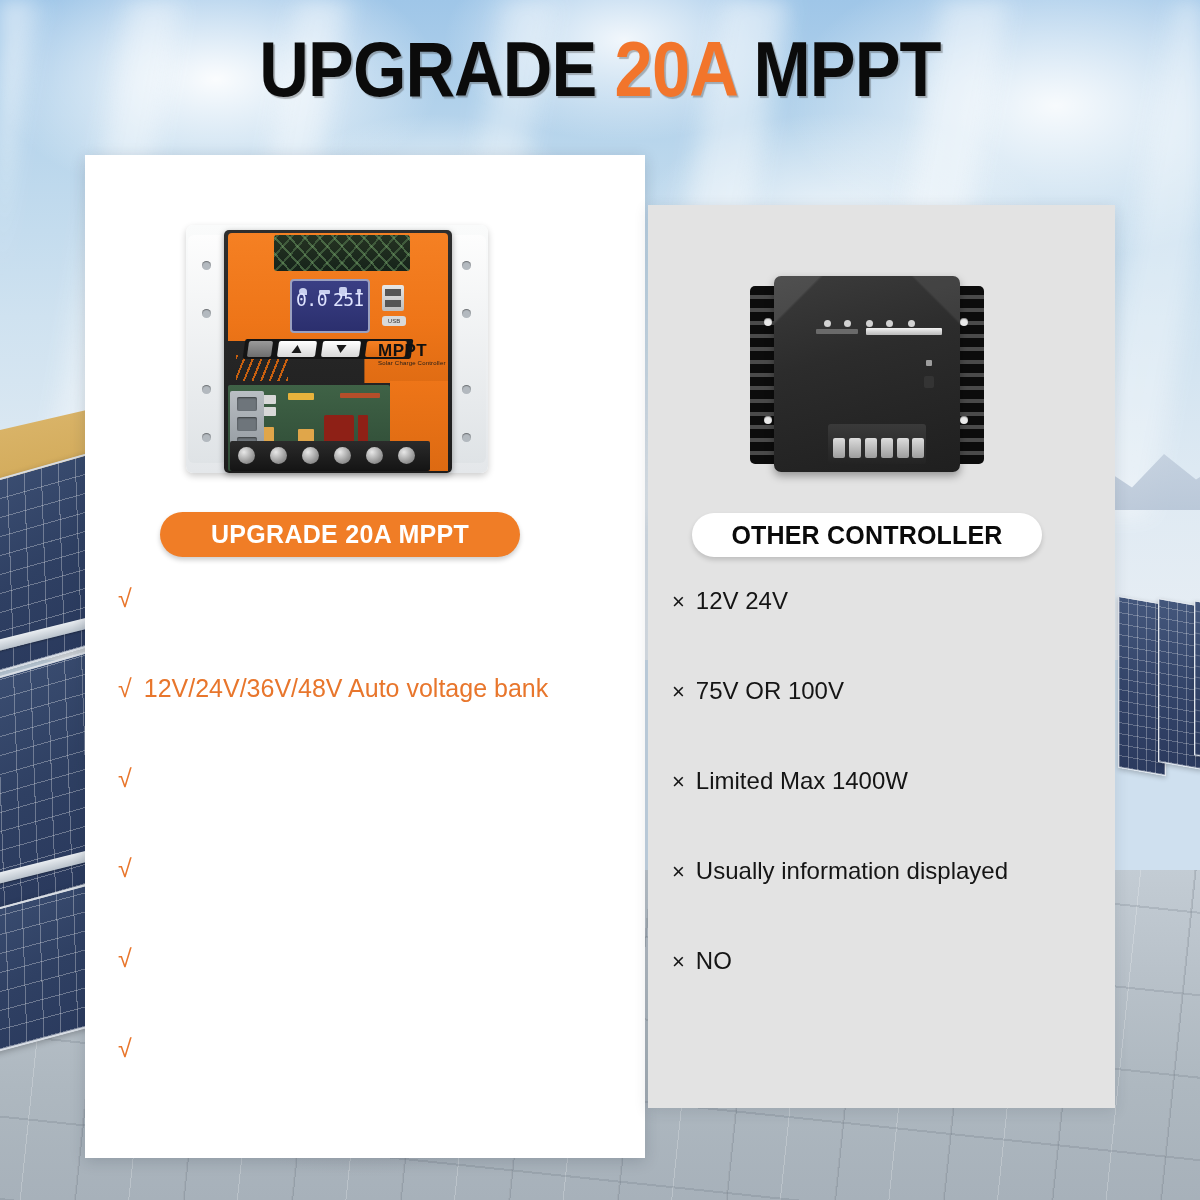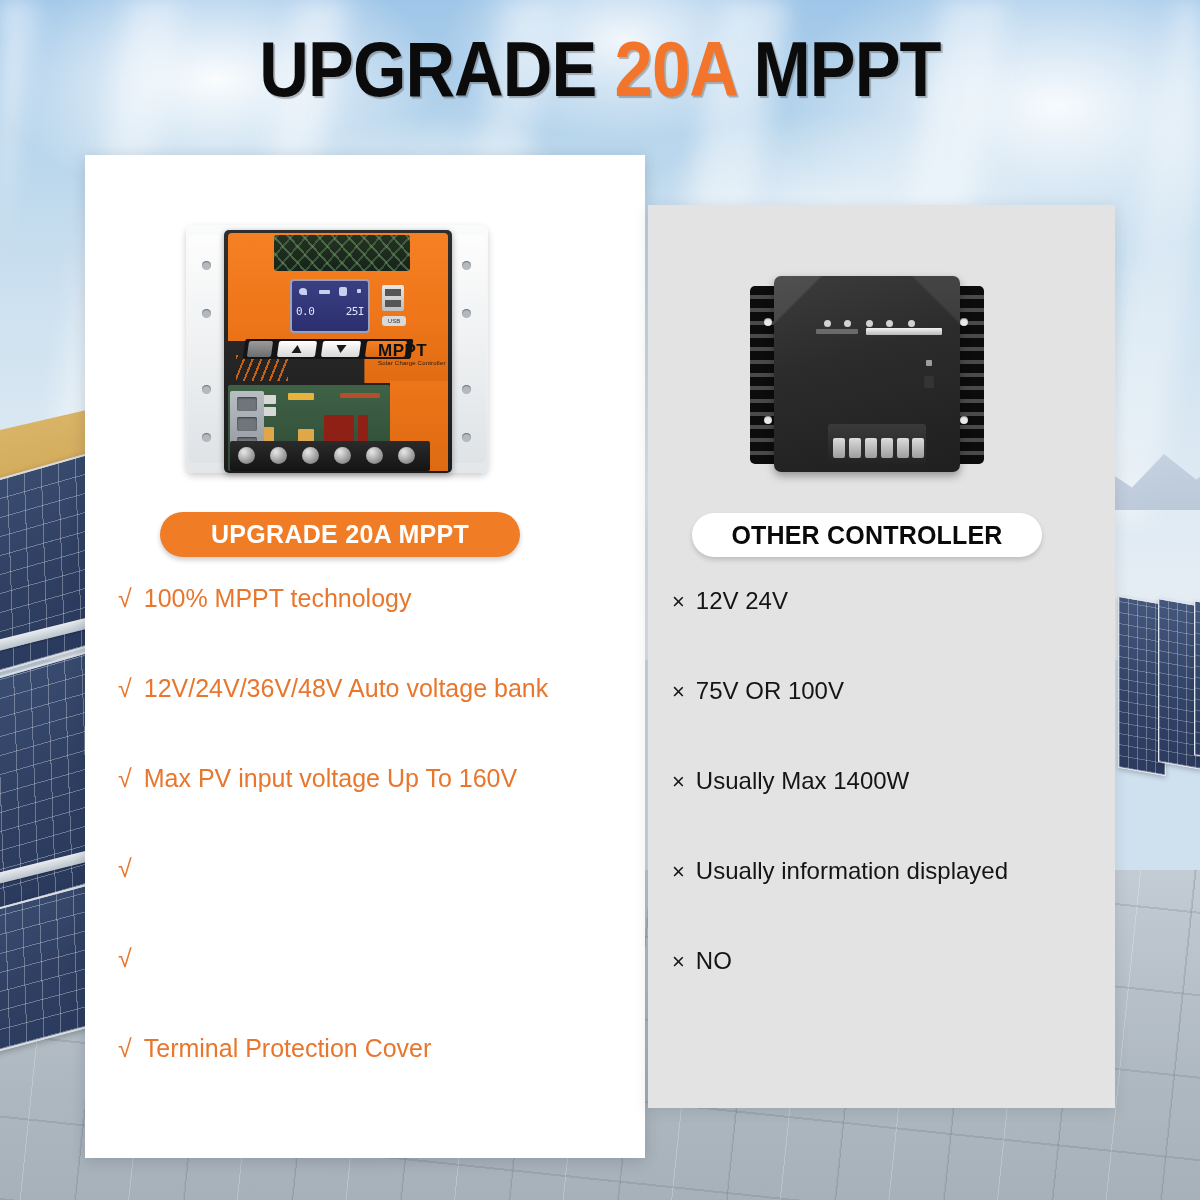--- a/index.html
+++ b/index.html
@@ -173,23 +173,23 @@
     background:repeating-linear-gradient(48deg, rgba(120,170,110,.45) 0 2px, rgba(0,0,0,0) 2px 11px),
                repeating-linear-gradient(-48deg, rgba(120,170,110,.35) 0 2px, rgba(0,0,0,0) 2px 11px);
   }
   .m-lcd{
     position:absolute;left:104px;top:66px;width:76px;height:50px;
     background:linear-gradient(180deg,#3a3f84,#2b2f6e);border:2px solid #9aa0c0;border-radius:4px;
   }
   .m-lcd-icons{position:absolute;left:5px;top:4px;width:66px;height:13px;}
   .m-lcd-icons i{position:absolute;display:block;background:#c9d0ef;border-radius:1px;}
   .m-digits{
-    position:absolute;left:4px;top:24px;width:68px;
+    position:absolute;left:4px;top:8px;width:68px;
     display:flex;justify-content:space-between;color:#dfe4ff;
-    font-family:"DejaVu Sans Mono", monospace;font-size:11px;letter-spacing:-.5px;
+    font-family:"DejaVu Sans Mono", monospace;font-size:18px;letter-spacing:-.5px;
   }
   .m-usb{position:absolute;left:196px;top:72px;width:22px;height:26px;background:linear-gradient(180deg,#e7e7e7,#bdbdbd);border-radius:2px;}
   .m-usb:after{content:"";position:absolute;left:3px;top:4px;right:3px;height:7px;background:#555;box-shadow:0 11px 0 #555;}
   .m-usb-lab{position:absolute;left:196px;top:103px;width:24px;height:10px;border-radius:3px;background:#d9d9d9;font-size:6px;color:#333;text-align:center;line-height:10px;}
   .m-btnbar{position:absolute;left:58px;top:126px;width:168px;height:20px;background:#141414;border-radius:2px;transform:skewX(-8deg);}
   .m-btn{position:absolute;top:2px;height:16px;background:linear-gradient(180deg,#fff,#d8d8d8);border-radius:2px;}
   .m-btn.b1{left:4px;width:24px;background:linear-gradient(180deg,#9a9a9a,#6e6e6e);}
   .m-btn.b2{left:34px;width:38px;}
   .m-btn.b3{left:78px;width:38px;}
   .m-btn.b4{left:122px;width:40px;background:linear-gradient(180deg,#F58023,#DD6A12);}
@@ -355,39 +355,36 @@
     <span class="m-screw" style="left:136px;"></span>
     <span class="m-screw" style="left:168px;"></span>
   </div>
 </div>
 
 <div class="badge" id="badge-left">UPGRADE 20A MPPT</div>
 
 <div id="left-list">
     <div class="row">
       <span class="mark">√</span>
-      <span>100% MPPT technology</span>
     </div>
     <div class="row">
       <span class="mark">√</span>
       <span>12V/24V/36V/48V Auto voltage bank</span>
     </div>
     <div class="row">
       <span class="mark">√</span>
-      <span>Max PV input voltage Up To 160V</span>
-    </div>
-    <div class="row">
-      <span class="mark">√</span>
-    </div>
-    <div class="row">
-      <span class="mark">√</span>
-    </div>
-    <div class="row">
-      <span class="mark">√</span>
-      <span>Terminal Protection Cover</span>
+    </div>
+    <div class="row">
+      <span class="mark">√</span>
+    </div>
+    <div class="row">
+      <span class="mark">√</span>
+    </div>
+    <div class="row">
+      <span class="mark">√</span>
     </div>
   </div>
 
 <div id="right-card"></div>
 
 <div id="other">
   <div class="o-fin l"></div>
   <div class="o-fin r"></div>
   <div class="o-body"></div>
   <div class="o-bevel"></div>
@@ -421,21 +418,21 @@
     <div class="row">
       <span class="mark">×</span>
       <span>12V 24V</span>
     </div>
     <div class="row">
       <span class="mark">×</span>
       <span>75V OR 100V</span>
     </div>
     <div class="row">
       <span class="mark">×</span>
-      <span>Usually Max 1400W</span>
+      <span>Limited Max 1400W</span>
     </div>
     <div class="row">
       <span class="mark">×</span>
       <span>Usually information displayed</span>
     </div>
     <div class="row">
       <span class="mark">×</span>
       <span>NO</span>
     </div>
   </div>

